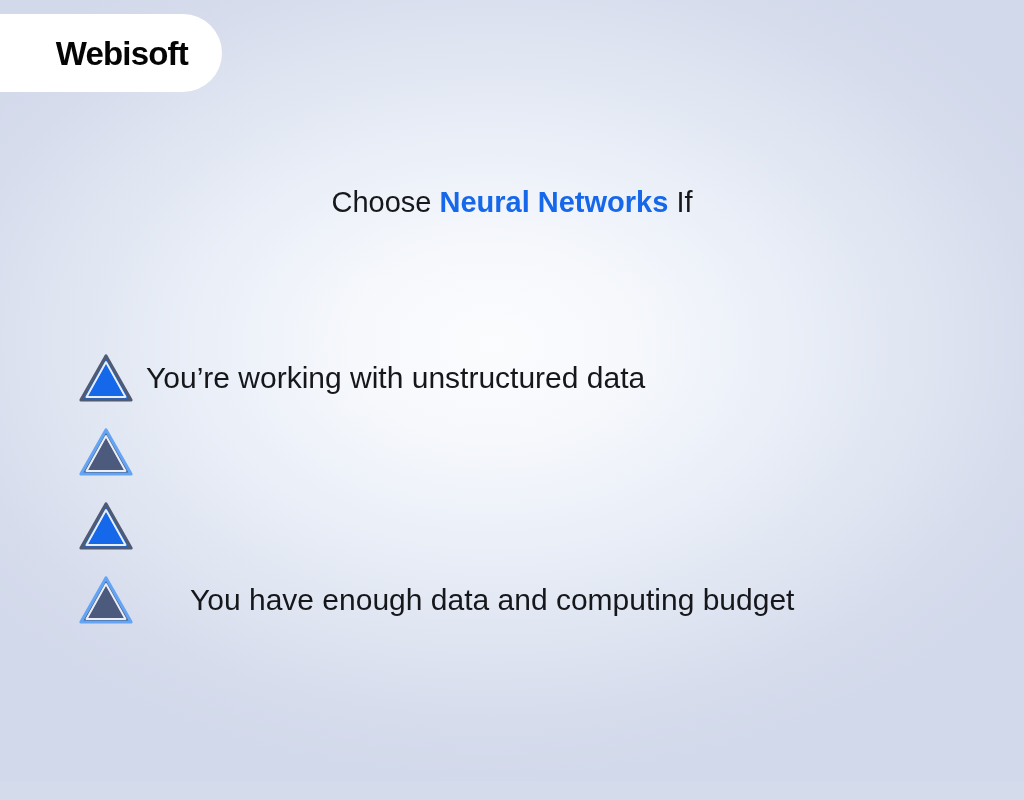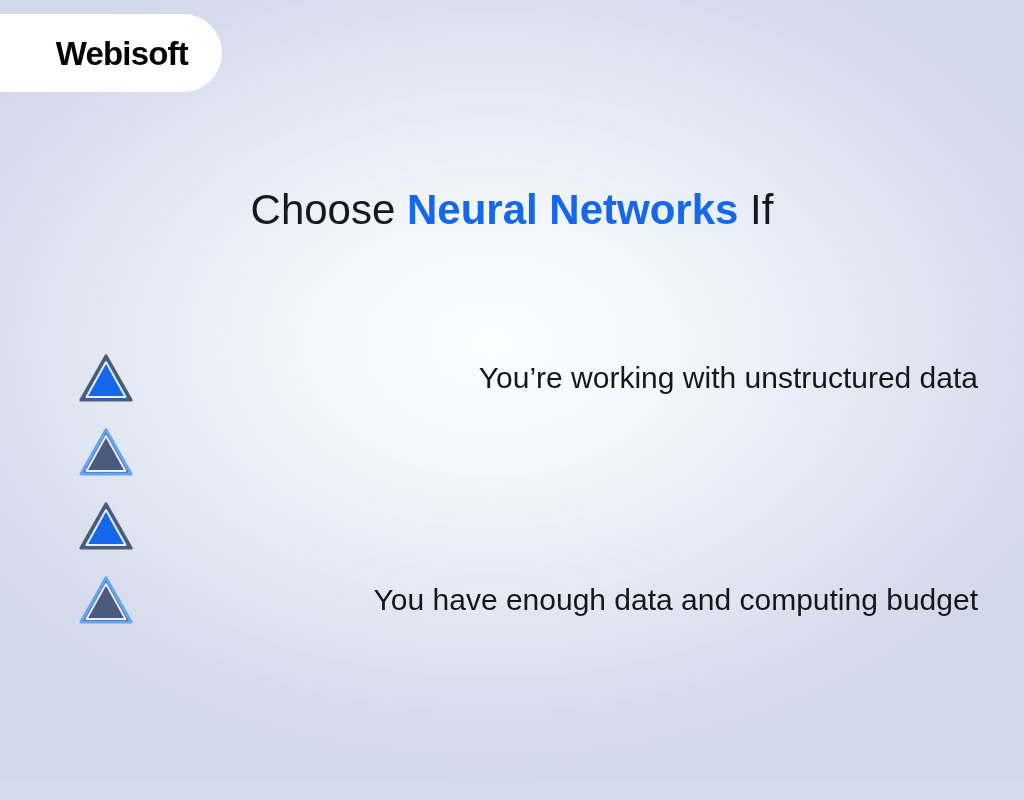--- a/index.html
+++ b/index.html
@@ -53,21 +53,21 @@
     line-height: 1;
   }
 
   
   .title {
     position: absolute;
     left: 0;
     top: 185px;
     width: 1024px;
     text-align: center;
-    font-size: 42px;
+    font-size: 29px;
     color: #16181c;
     line-height: 1.2;
     white-space: nowrap;
   }
   .title .accent {
     font-weight: bold;
     color: #1668ea;
   }
   .title .plain {
     font-weight: normal;
@@ -78,23 +78,22 @@
     position: absolute;
     left: 78px;
     top: 348px;
     width: 900px;
   }
   .bullet-row {
     display: flex;
     align-items: center;
     height: 60px;
     margin-bottom: 14px;
-    justify-content: space-between;
   }
-  .bullet-row:last-child { margin-bottom: 0; }
+  .bullet-row:last-child { margin-bottom: 0; gap: 44px; }
 
   .tri-wrap {
     width: 58px;
     height: 52px;
     flex: 0 0 58px;
     display: flex;
     align-items: center;
     justify-content: flex-start;
   }
   .tri-wrap svg { display: block; }

